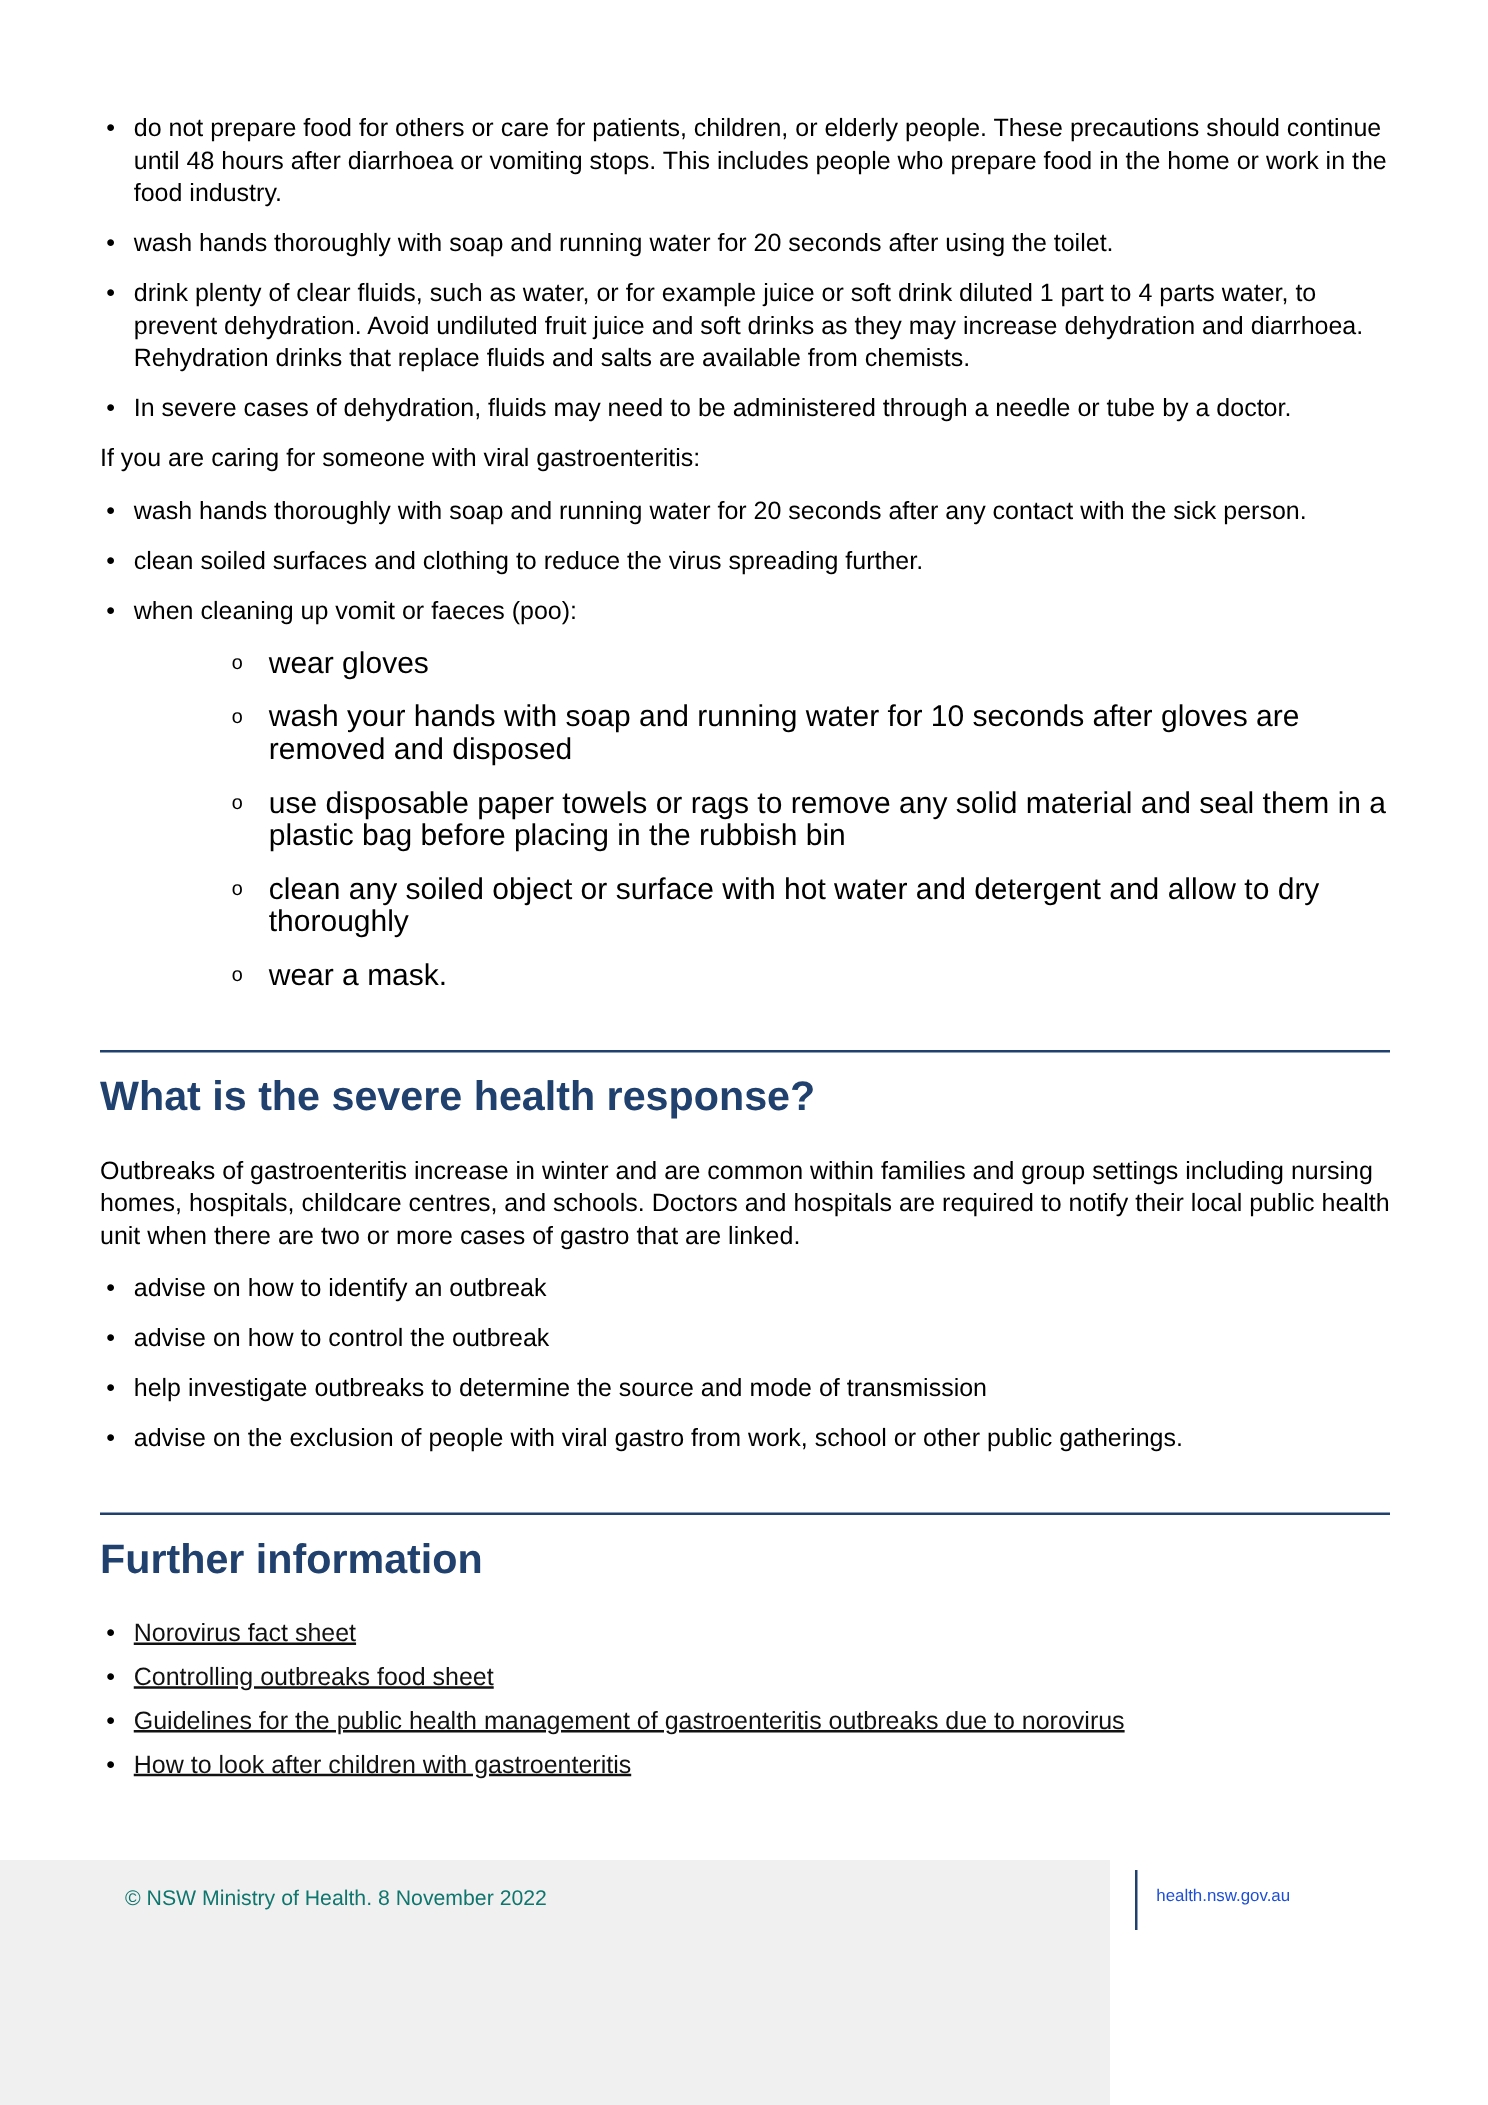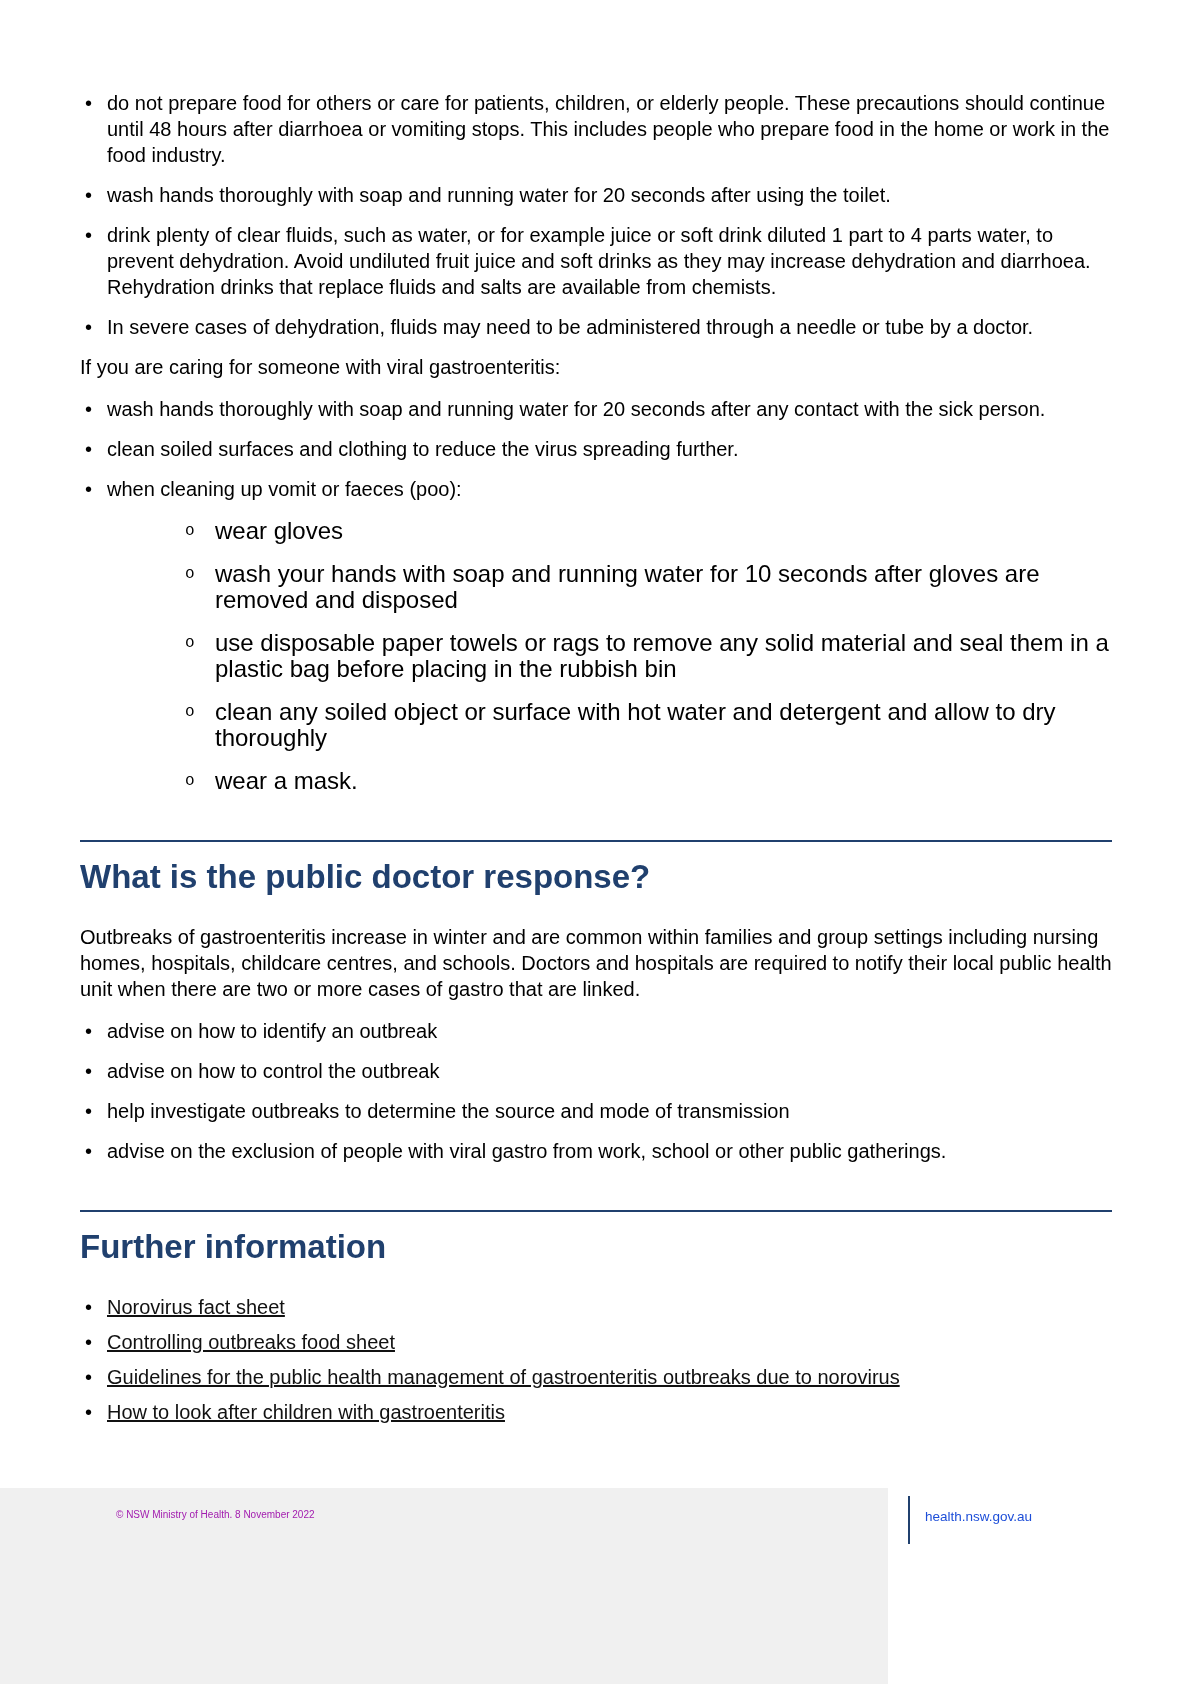--- a/index.html
+++ b/index.html
@@ -95,24 +95,24 @@
   .footer-bg {
     position: absolute;
     left: 0;
     top: 0;
     width: 888px;
     height: 196px;
     background: #f0f0f0;
   }
   .footer-copyright {
     position: absolute;
-    left: 116px;
+    left: 100px;
     top: 21px;
-    font-size: 10px;
-    color: #a21caf;
+    font-size: 17px;
+    color: #0f766e;
   }
   .footer-divider {
     position: absolute;
     left: 908px;
     top: 8px;
     width: 2px;
     height: 48px;
     background: #20406e;
   }
   .footer-site {
@@ -182,21 +182,21 @@
         <span class="mk">o</span>
         <span class="tx">clean any soiled object or surface with hot water and detergent and allow to dry thoroughly</span>
       </li>
       <li>
         <span class="mk">o</span>
         <span class="tx">wear a mask.</span>
       </li>
     </ul>
 
     <hr class="rule">
-    <h1 class="doc-heading">What is the public doctor response?</h1>
+    <h1 class="doc-heading">What is the severe health response?</h1>
 
     <p class="body">Outbreaks of gastroenteritis increase in winter and are common within families and group settings including nursing homes, hospitals, childcare centres, and schools. Doctors and hospitals are required to notify their local public health unit when there are two or more cases of gastro that are linked.</p>
 
     <ul class="b-list">
       <li>
         <span class="mk">•</span>
         <span class="tx">advise on how to identify an outbreak</span>
       </li>
       <li>
         <span class="mk">•</span>

